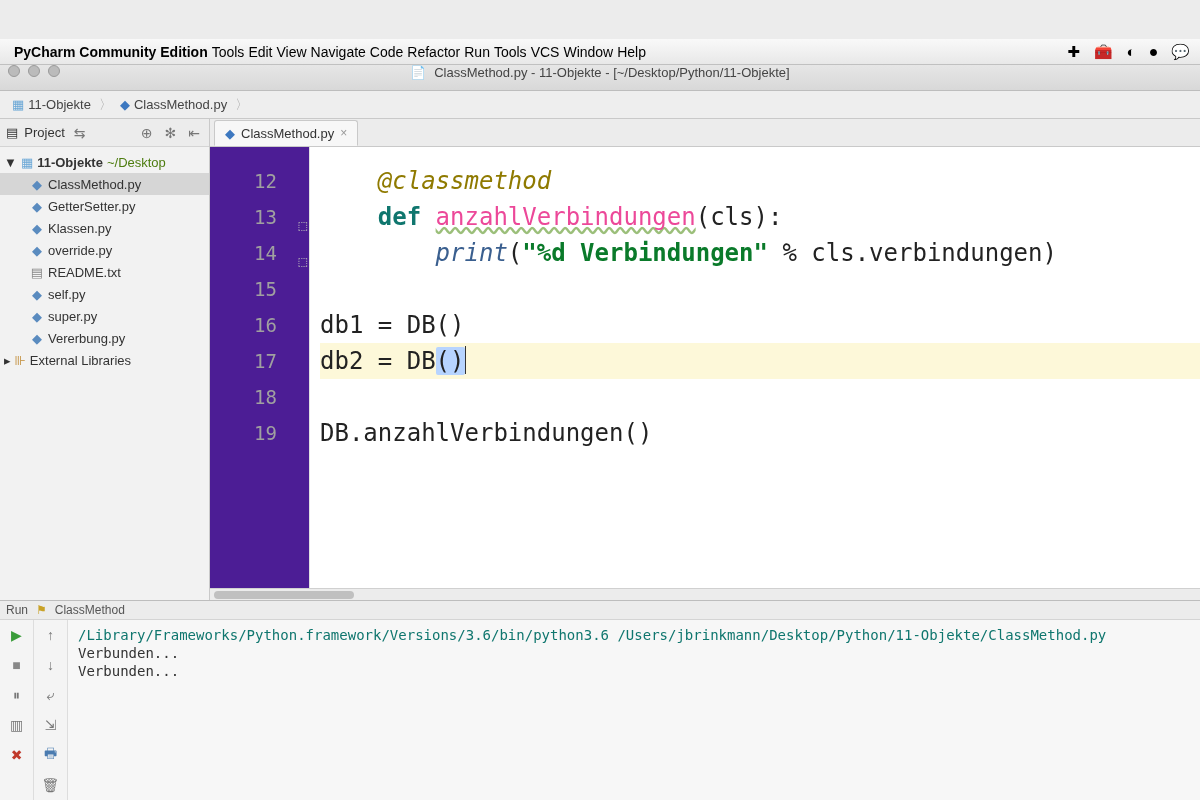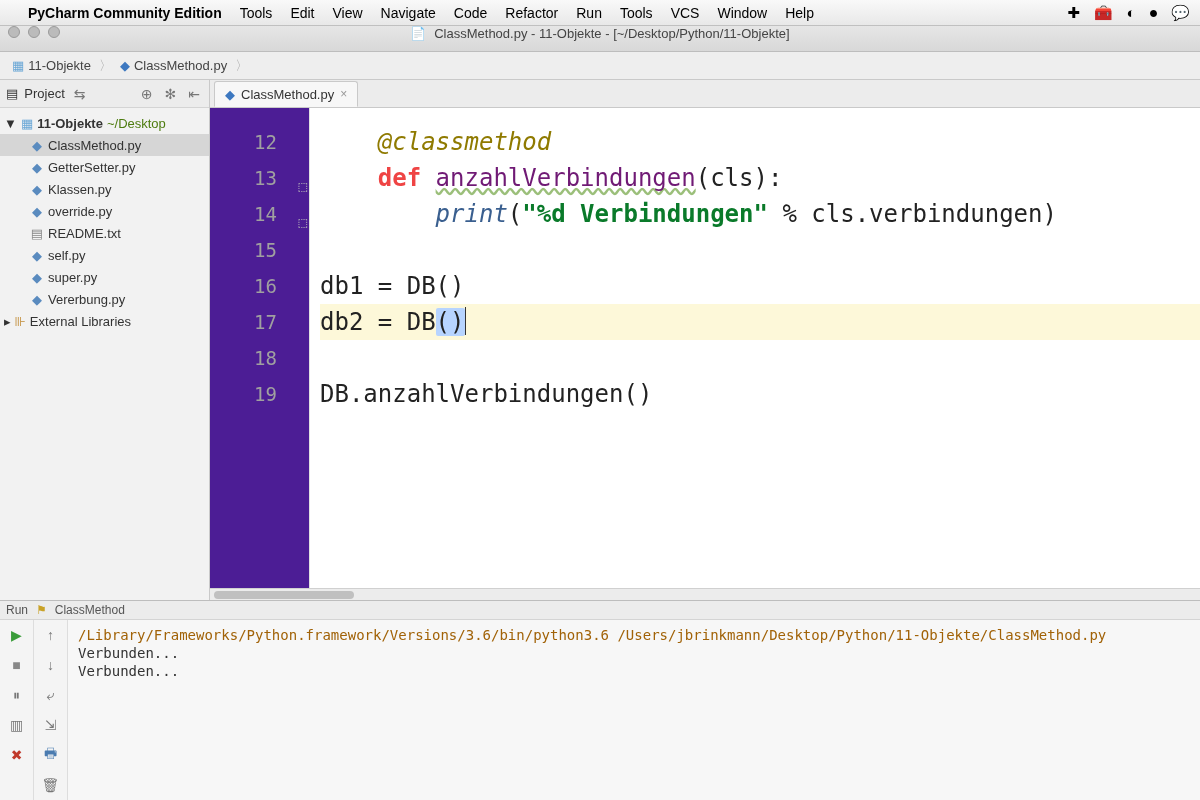--- a/index.html
+++ b/index.html
@@ -14,22 +14,23 @@
     flex-direction: column;
   }
   
   .mac-menu {
     height: 26px;
     background: linear-gradient(#f9f9f9, #e8e8e8);
     border-bottom: 1px solid #c0c0c0;
     display: flex;
     align-items: center;
     padding: 0 10px;
-    gap: 18px;
+    gap: 4px;
     font-size: 14px;
+    margin-top: 39px;
   }
   .mac-menu .apple { font-size: 16px; }
   .mac-menu .app-name { font-weight: bold; }
   .mac-menu .right { margin-left: auto; display: flex; gap: 14px; align-items: center; }
   .mac-menu .right span { font-size: 15px; }
 
   
   .title-bar {
     height: 26px;
     background: linear-gradient(#e6e6e6, #d8d8d8);
@@ -169,23 +170,23 @@
   }
   .code {
     flex: 1;
     padding: 2px 0 2px 10px;
     white-space: pre;
     color: #222;
     position: relative;
   }
   .code .line { height: 36px; }
   .code .line.current { background: #fdf8d9; }
-  .kw { color: #ef4444; font-weight: bold; }
+  .kw { color: #0f766e; font-weight: bold; }
   .dec { color: #8f7a00; font-style: italic; }
-  .fn { color: #701a75; text-decoration: underline wavy #9bbf7a; text-decoration-skip-ink: none; }
+  .fn { color: #ec4899; text-decoration: underline wavy #9bbf7a; text-decoration-skip-ink: none; }
   .bi { color: #3a5f8f; font-style: italic; }
   .str { color: #0a7a2a; font-weight: bold; }
   .match { background: #b7d4ff; border-radius: 2px; }
   .caret { display:inline-block; width:1px; height:28px; background:#333; vertical-align:middle; position:relative; top:-2px;}
 
   .hscroll {
     height: 12px;
     background: #ececec;
     border-top: 1px solid #d0d0d0;
     position: relative;
@@ -244,21 +245,21 @@
     flex: 1;
     padding: 6px 10px;
     font-family: Menlo, Consolas, monospace;
     font-size: 14px;
     line-height: 18px;
     color: #333;
     background: #f7f7f7;
     white-space: pre;
     overflow: hidden;
   }
-  .console .path { color: #a16207; }
+  .console .path { color: #0f766e; }
 </style>
 </head>
 <body>
 
 <div class="mac-menu">
   <span class="apple"></span>
   <span class="app-name">PyCharm Community Edition</span>
   <span>Tools</span>
   <span>Edit</span>
   <span>View</span>

